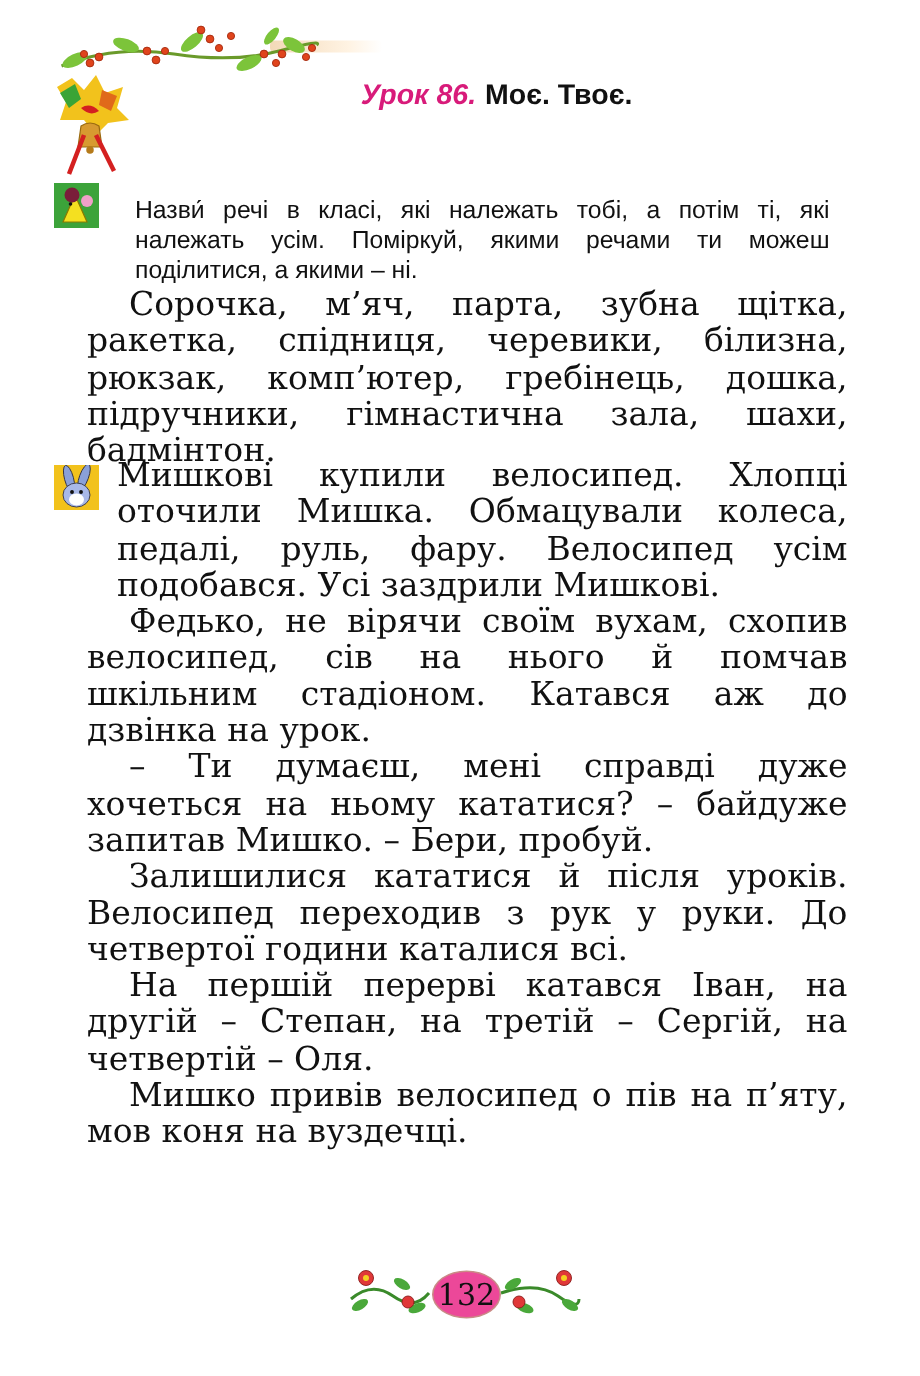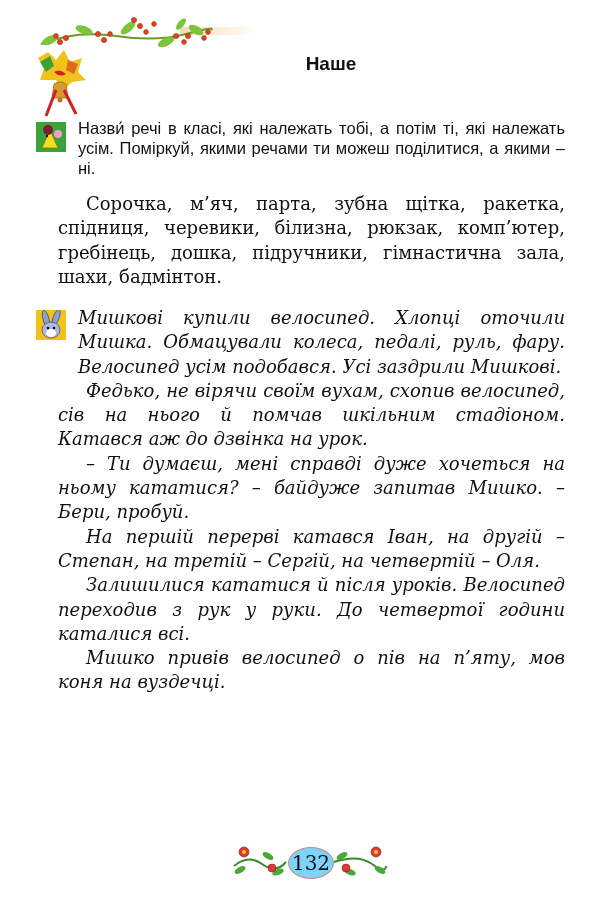--- a/index.html
+++ b/index.html
@@ -8,30 +8,30 @@
   .garland-fade { position:absolute; left:180px; top:27px; width:75px; height:8px;
     background:linear-gradient(90deg,#f3d9b8,#fff3e3 70%,rgba(255,255,255,0)); border-radius:3px; }
   .bouquet { position:absolute; left:34px; top:50px; width:54px; height:72px; }
   .title { position:absolute; left:196px; top:52px; width:270px; text-align:center;
     font-family:"Liberation Sans", sans-serif; font-weight:bold; font-size:19px; line-height:24px; }
   .title .lesson { color:#d81b7a; font-style:italic; margin-right:6px; }
   .title .name { color:#111; }
   .icon-box { position:absolute; }
   .task { position:absolute; left:78px; top:118px; width:487px;
     font-family:"Liberation Sans", sans-serif; font-size:16.5px; line-height:20px; text-align:justify; }
-  .task p { margin:0; }
-  .serif { font-family:"DejaVu Serif", serif; font-size:18px; line-height:24.3px; text-align:justify; }
+  .task p { margin:12px; }
+  .serif { font-family:"DejaVu Serif", serif; font-size:22px; line-height:24.3px; text-align:justify; }
   .words { position:absolute; left:58px; top:192px; width:507px; }
   .words p { margin:0; text-indent:28px; }
-  .story { position:absolute; left:58px; top:306px; width:507px;font-style:italic; }
+  .story { position:absolute; left:58px; top:306px; width:507px; }
   .story p { margin:0; text-indent:28px; }
   .story p.first { text-indent:0; padding-left:20px; }
   .footer { position:absolute; left:228px; top:840px; width:164px; height:44px; }
   .page-num { position:absolute; left:60px; top:7px; width:44px; height:30px; border-radius:50%;
-    background:#7dd3fc; border:1px solid #c98b86; text-align:center;
+    background:#ec4899; border:1px solid #c98b86; text-align:center;
     font-family:"DejaVu Serif", serif; font-size:20px; line-height:30px; color:#111; }
 </style>
 </head>
 <body>
 
 <div class="garland-fade"></div>
 <svg class="garland" viewBox="0 0 225 38">
   <path d="M5 32 Q40 18 80 24 T150 22 T175 18" stroke="#6a9a2a" stroke-width="2" fill="none"></path>
   <g fill="#7cc43a">
     <ellipse cx="14" cy="28" rx="9" ry="4" transform="rotate(-25 14 28)"></ellipse>
@@ -64,21 +64,23 @@
   <path d="M4 8 L14 2 L22 10 L30 0 L36 12 L48 8 L44 22 L52 30 L38 32 L30 40 L22 30 L6 30 L10 18 Z" fill="#f2c21c"></path>
   <path d="M6 12 L16 6 L20 16 L12 22 Z" fill="#3aa436"></path>
   <path d="M34 10 L44 14 L40 24 L32 20 Z" fill="#e06a1a"></path>
   <path d="M20 22 Q26 18 32 24 Q26 28 20 22Z" fill="#d42020"></path>
   <path d="M20 34 Q26 30 32 34 L34 48 L18 48 Z" fill="#d79a30" stroke="#9a6a10" stroke-width="0.8"></path>
   <circle cx="26" cy="50" r="2.5" fill="#b57a1a"></circle>
   <path d="M22 40 L12 66 M30 40 L42 64" stroke="#d42020" stroke-width="3" fill="none"></path>
 </svg>
 
 <div class="title">
-  <div class="name">Наше</div>
+  <div>
+    <span class="lesson">Урок 86.</span><span class="name">Моє. Твоє.</span>
+  </div>
 </div>
 
 <svg class="icon-box" style="left:36px;top:122px;width:30px;height:30px;" viewBox="0 0 30 30">
   <rect width="30" height="30" fill="#3ca33a"></rect>
   <path d="M6 26 L14 8 L22 26 Z" fill="#f4e020" stroke="#8a7a00" stroke-width="0.8"></path>
   <circle cx="12" cy="8" r="5" fill="#7a1e3a"></circle>
   <circle cx="22" cy="12" r="4" fill="#f0a0c8"></circle>
   <circle cx="11" cy="14" r="1.2" fill="#111"></circle>
 </svg>
 
@@ -97,22 +99,22 @@
   <ellipse cx="15" cy="20" rx="9" ry="8" fill="#a8b8e8" stroke="#334" stroke-width="0.6"></ellipse>
   <ellipse cx="15" cy="23" rx="5" ry="4" fill="#fff"></ellipse>
   <circle cx="12" cy="18" r="1.3" fill="#111"></circle>
     <circle cx="18" cy="18" r="1.3" fill="#111"></circle>
 </svg>
 
 <div class="story serif">
   <p class="first">Мишкові купили велосипед. Хлопці оточили Мишка. Обмацували колеса, педалі, руль, фару. Велосипед усім подобався. Усі заздрили Мишкові.</p>
   <p>Федько, не вірячи своїм вухам, схопив велосипед, сів на нього й помчав шкільним стадіоном. Катався аж до дзвінка на урок.</p>
   <p>– Ти думаєш, мені справді дуже хочеться на ньому кататися? – байдуже запитав Мишко. – Бери, пробуй.</p>
+  <p>Залишилися кататися й після уроків. Велосипед переходив з рук у руки. До четвертої години каталися всі.</p>
   <p>На першій перерві катався Іван, на другій – Степан, на третій – Сергій, на четвертій – Оля.</p>
-  <p>Залишилися кататися й після уроків. Велосипед переходив з рук у руки. До четвертої години каталися всі.</p>
   <p>Мишко привів велосипед о пів на п’яту, мов коня на вуздечці.</p>
 </div>
 
 <div class="footer">
   <svg style="position:absolute;left:0;top:0;width:164px;height:44px;" viewBox="0 0 164 44">
     <path d="M6 26 Q20 14 34 24 T58 22" stroke="#3a8a2a" stroke-width="2" fill="none"></path>
     <path d="M106 22 Q130 14 144 24 T158 26" stroke="#3a8a2a" stroke-width="2" fill="none"></path>
     <g fill="#4aa83a">
       <ellipse cx="12" cy="30" rx="6" ry="3" transform="rotate(-30 12 30)"></ellipse>
       <ellipse cx="40" cy="16" rx="6" ry="3" transform="rotate(30 40 16)"></ellipse>

